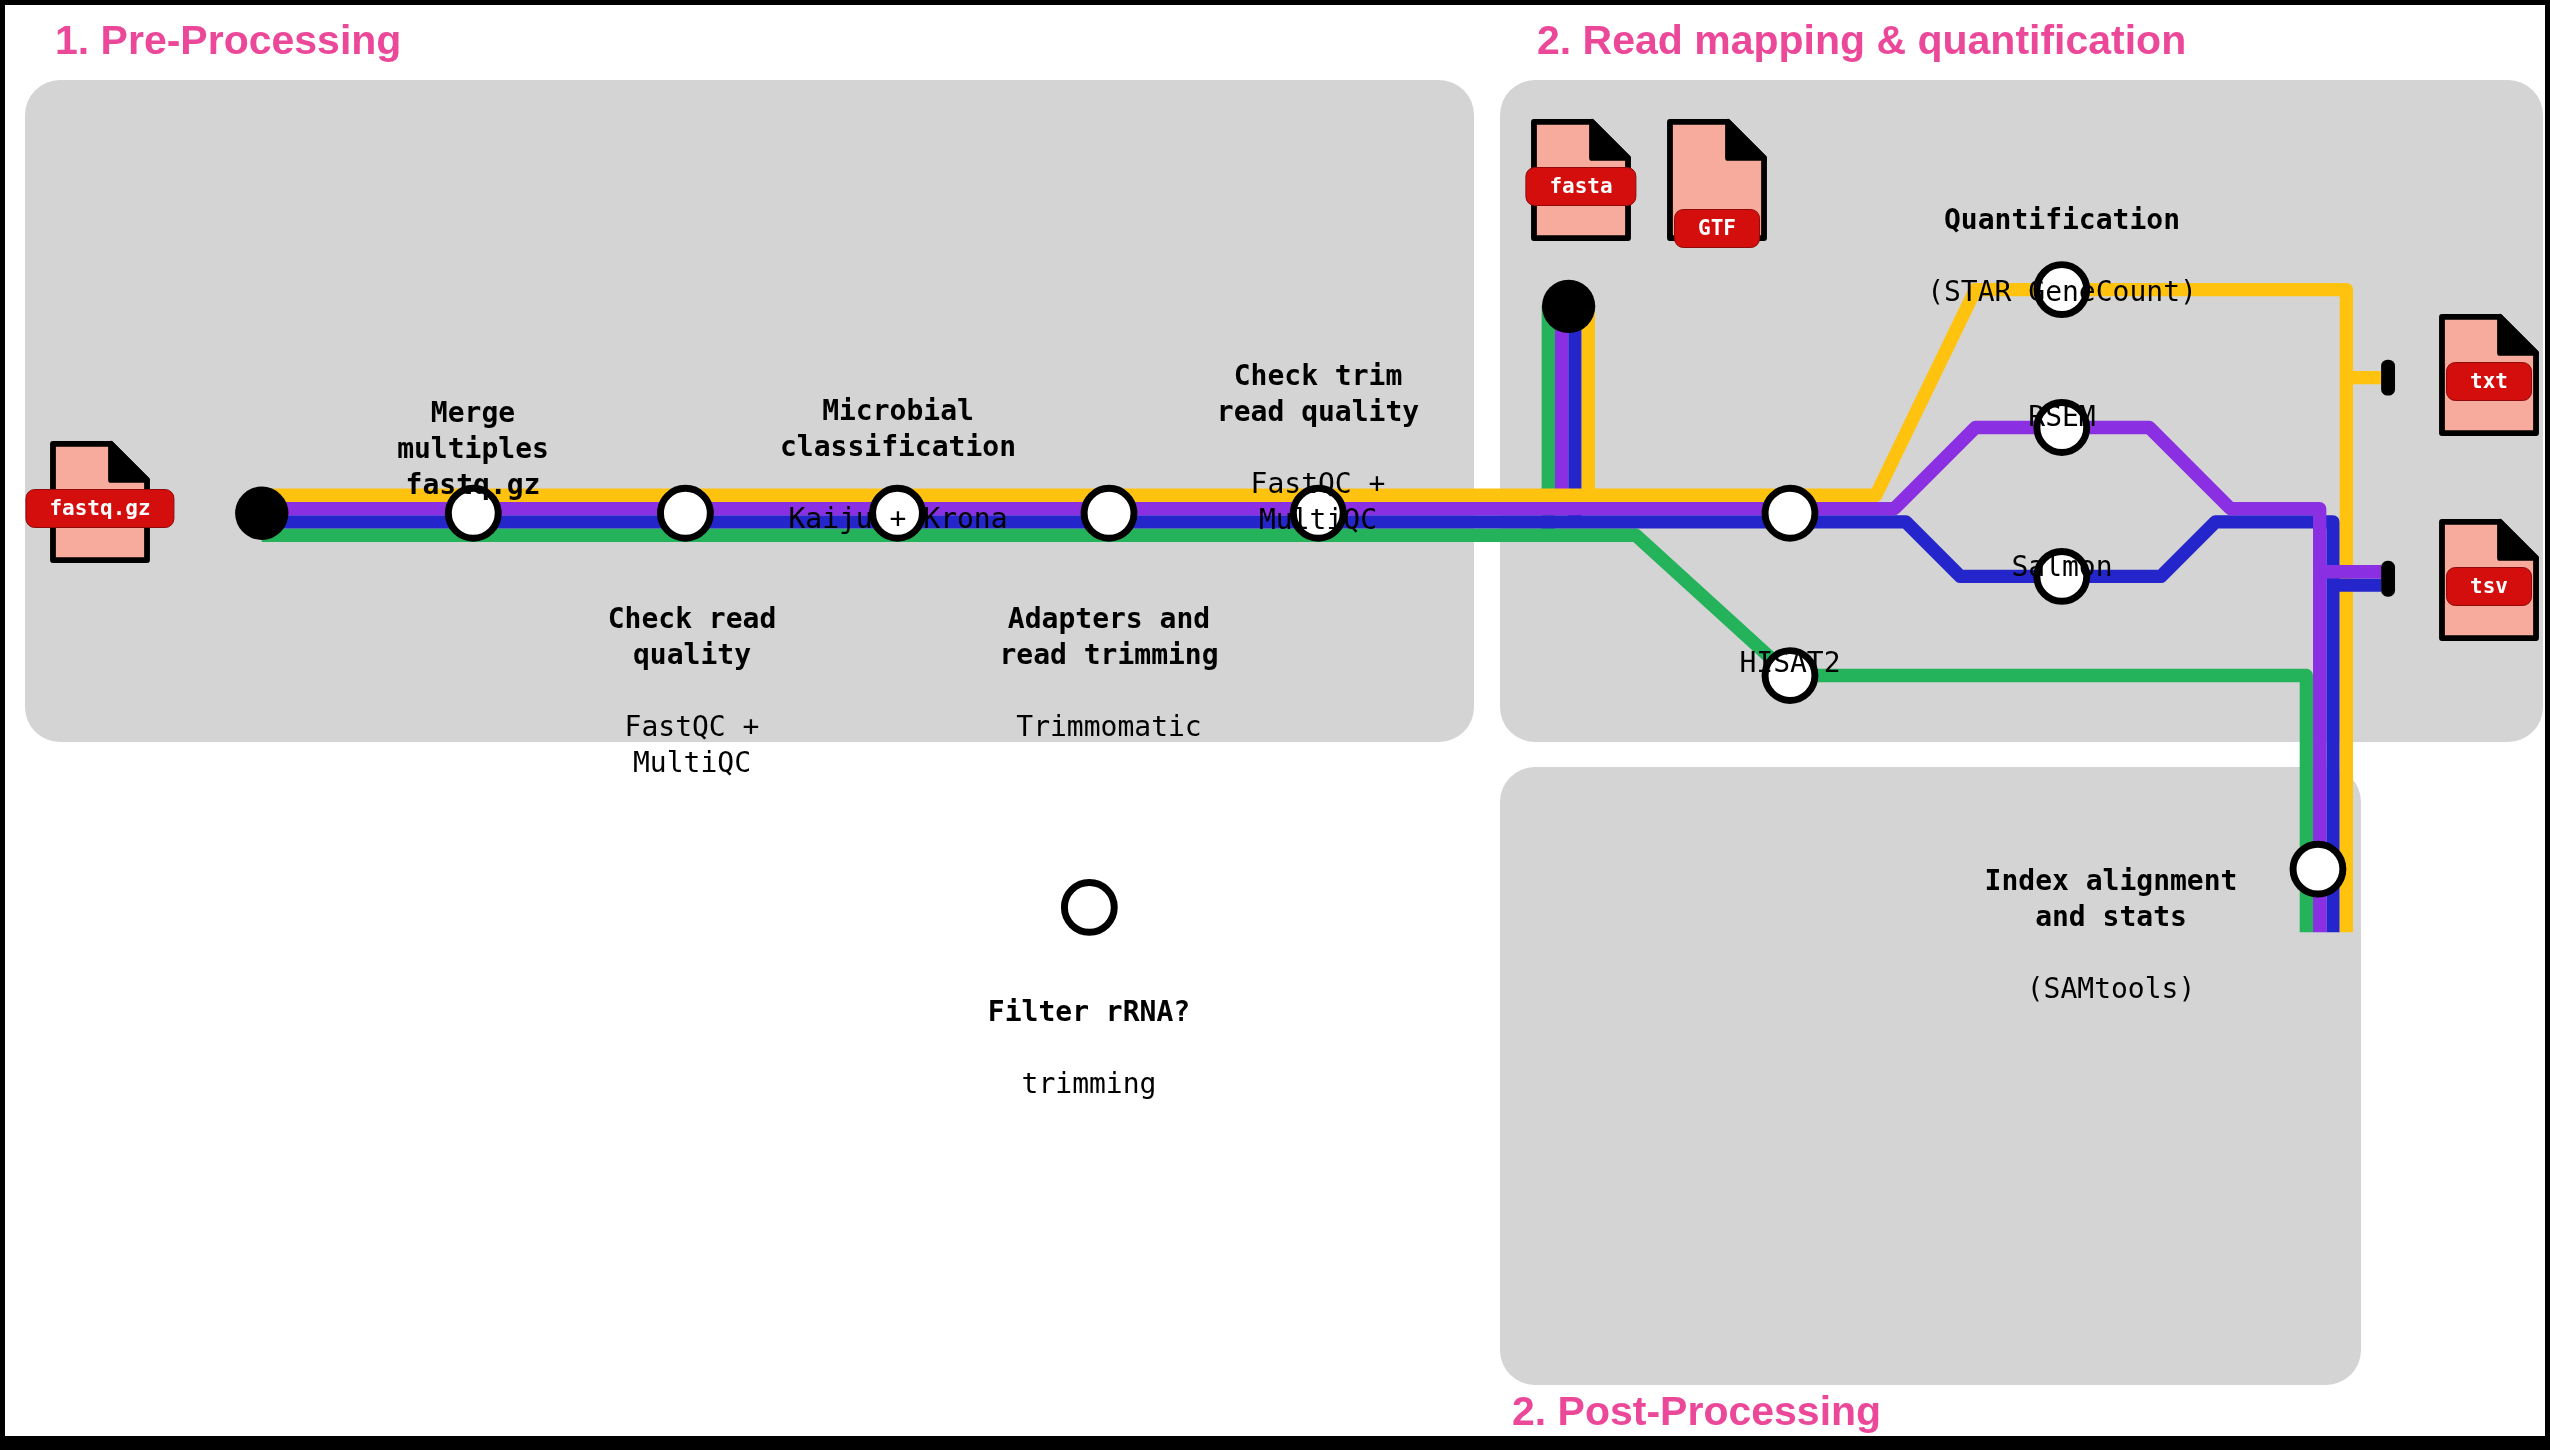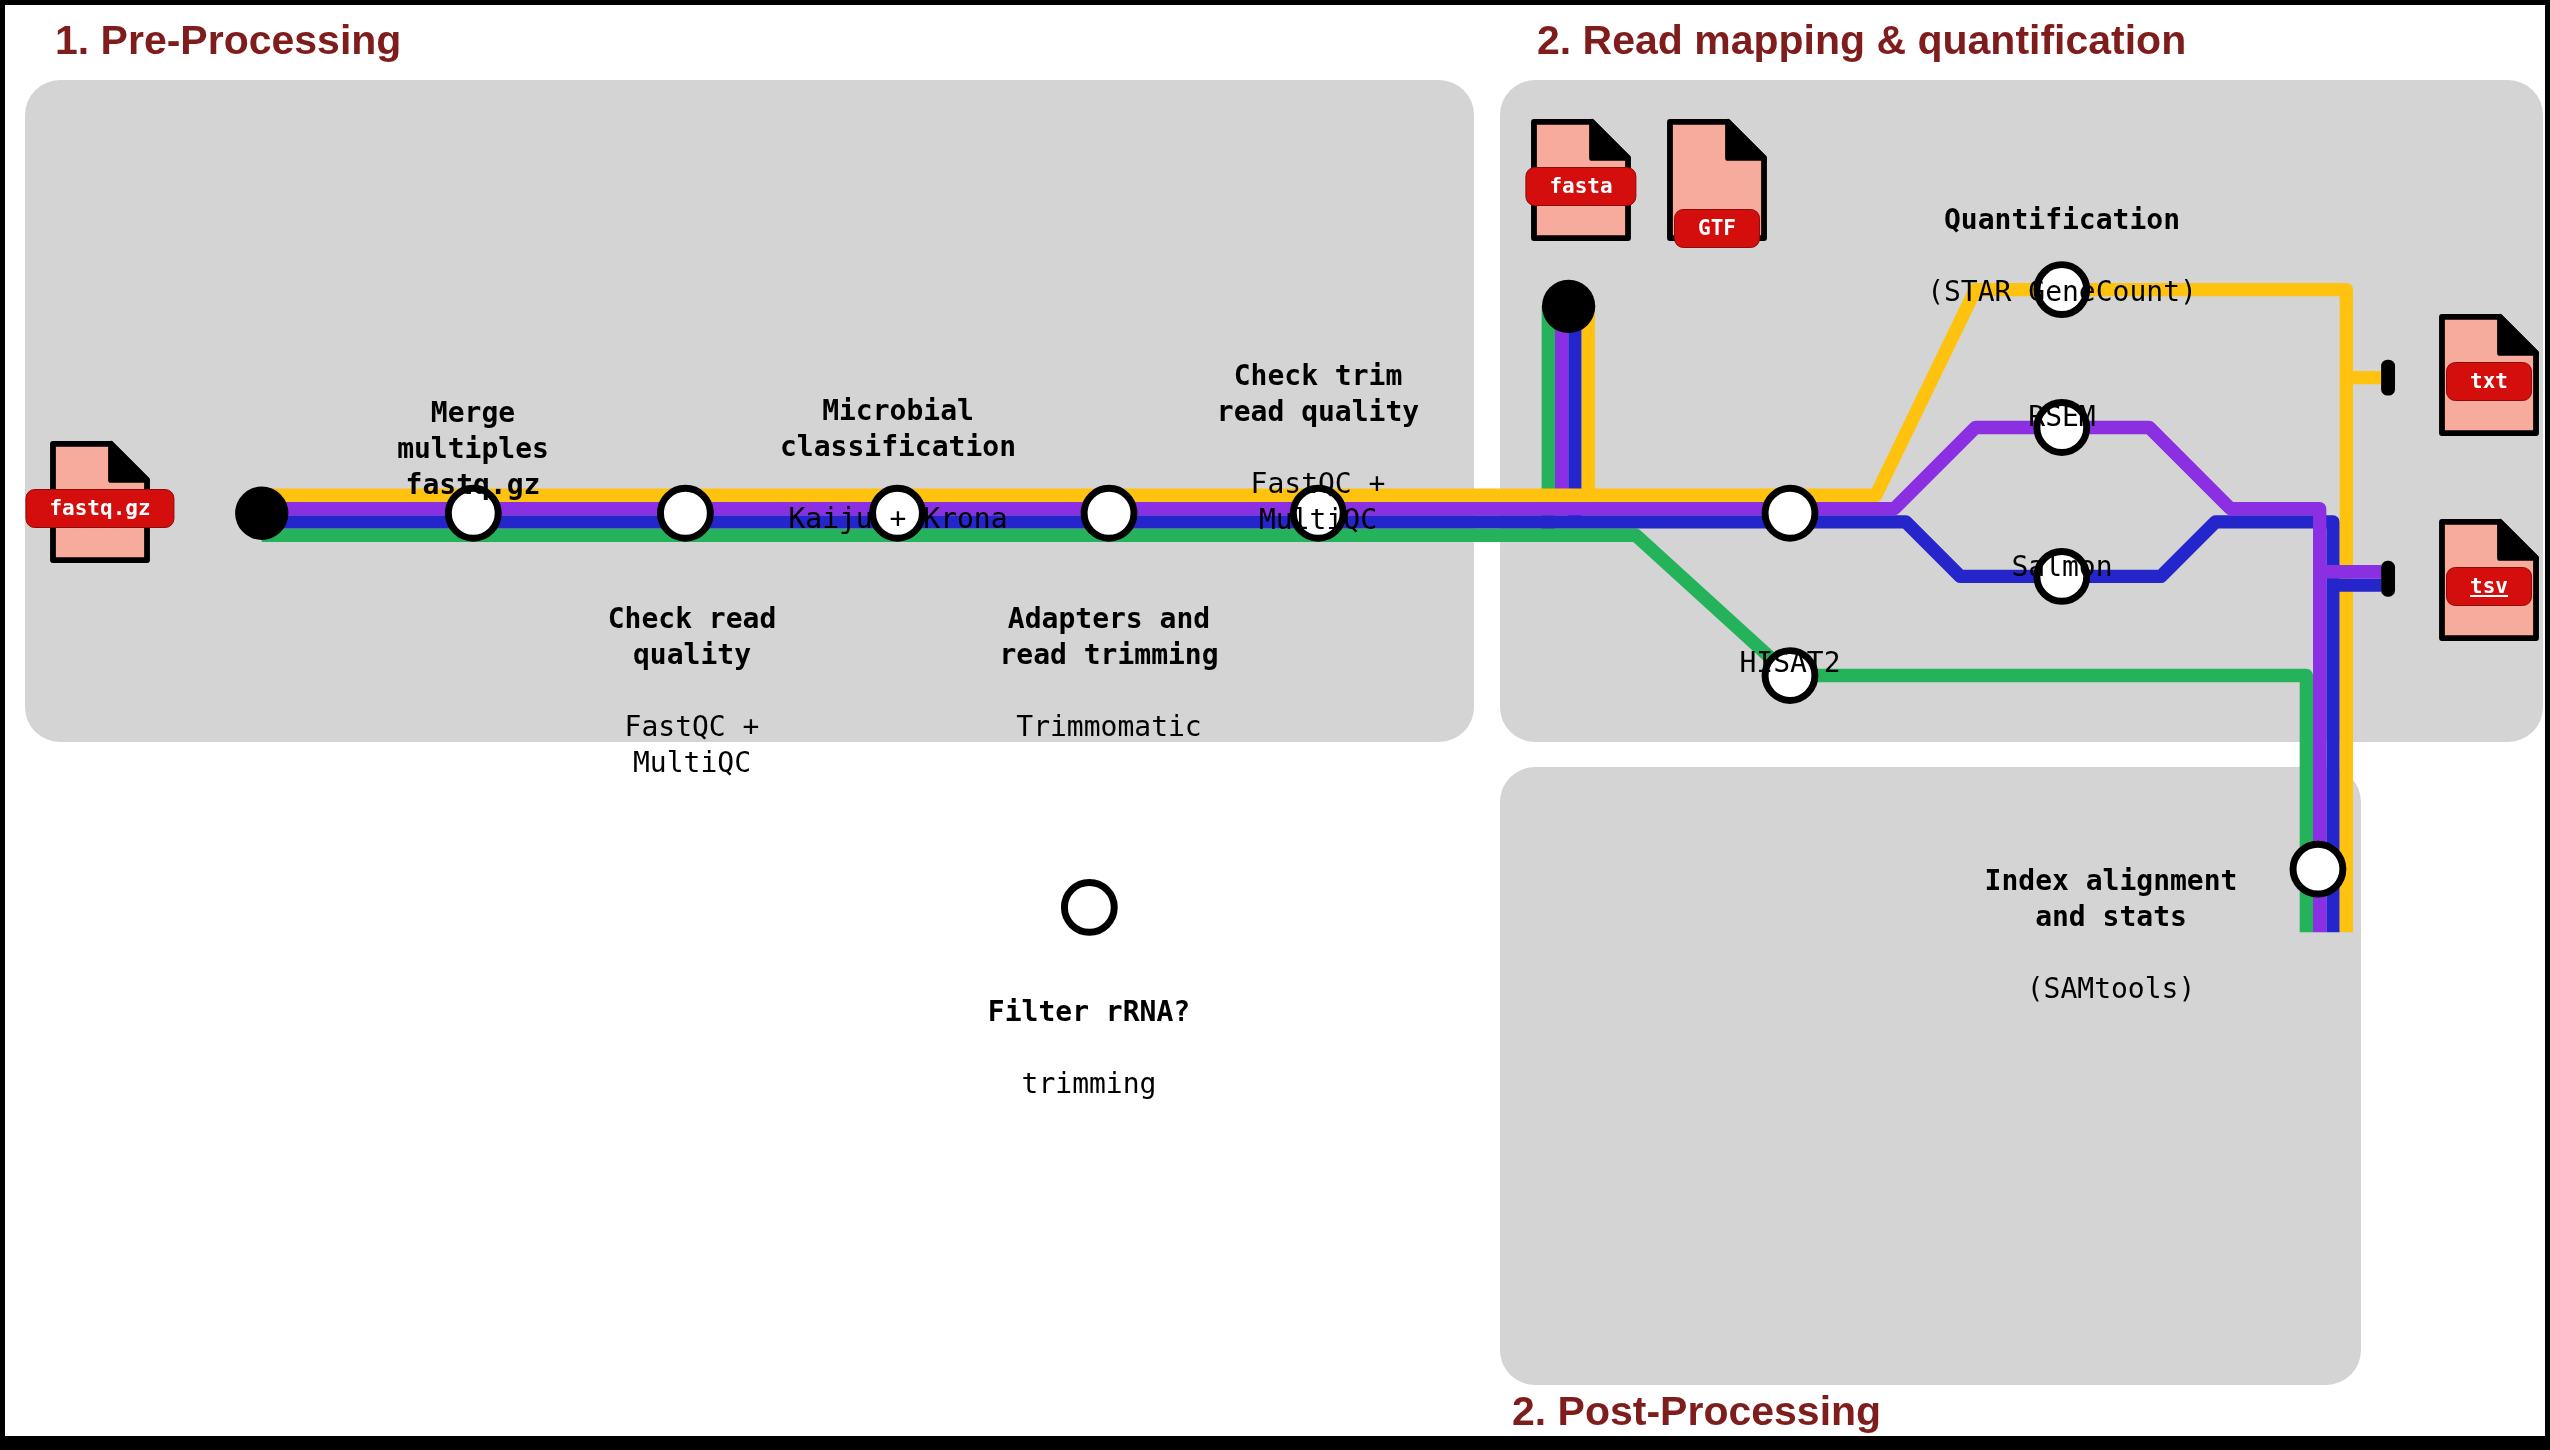--- a/index.html
+++ b/index.html
@@ -6,21 +6,21 @@
   html,body { background:#ffffff; }
   body { font-family:"DejaVu Sans Mono","Liberation Mono",monospace; }
   .canvas { position:relative; width:2550px; height:1450px; background:#fff; border:5.8px solid #000; overflow:hidden; }
   .box { position:absolute; border-radius:35px; background:#d4d4d4; }
   .box1 { left:20px;  top:75px;  width:1449px; height:662px; }
   .box2 { left:1495px; top:75px; width:1043px; height:662px; }
   .box3 { left:1495px; top:762px; width:861px; height:618px; }
   .rails { position:absolute; left:0; top:0; width:2550px; height:1450px; }
   .rail { fill:none; stroke-width:23; stroke-linejoin:round; }
   .station { fill:#fff; stroke:#000; stroke-width:12; }
-  .title { position:absolute; font-family:"Liberation Sans",sans-serif; font-weight:bold; font-size:41px; line-height:1.05; color:#7f1d1d; white-space:nowrap; }
+  .title { position:absolute; font-family:"Liberation Sans",sans-serif; font-weight:bold; font-size:41px; line-height:1.05; color:#ec4899; white-space:nowrap; }
   .t1 { left:50px;   top:14px; }
   .t2 { left:1532px; top:14px; }
   .t3 { left:1507px; top:1385px; }
   .lbl { position:absolute; transform:translateX(-50%); text-align:center; font-size:28px; line-height:36px; white-space:pre-line; color:#000; }
   .lbl .b { font-weight:bold; white-space:pre-line; }
   .lbl .r { font-weight:normal; white-space:pre-line; }
   .file-icon { position:absolute; width:108px; height:126px; }
   .file-icon svg { width:100%; height:100%; display:block; }
   .pill { position:absolute; left:50%; top:40%; transform:translateX(-50%); background:#d40d0d; color:#fff;
           font-weight:bold; font-size:21px; line-height:1; padding:8px 23px; border-radius:9.3px;
@@ -152,21 +152,21 @@
       <path d="M56 4 V35 H87 Z" fill="#000" stroke="#000" stroke-width="5" stroke-linejoin="round"></path>
     </svg>
     <div class="pill" style="background-color: rgb(212, 13, 13);">txt</div>
   </div>
 
   <div class="file-icon" style="left:2430px;top:512px">
     <svg viewBox="0 0 93 108">
       <path d="M6 4 H56 L87 35 V104 H6 Z" fill="#f7ab9d" stroke="#000" stroke-width="5" stroke-linejoin="round"></path>
       <path d="M56 4 V35 H87 Z" fill="#000" stroke="#000" stroke-width="5" stroke-linejoin="round"></path>
     </svg>
-    <div class="pill" style="background-color: rgb(212, 13, 13); text-decoration: underline;">tsv</div>
+    <div class="pill" style="background-color: rgb(212, 13, 13);">tsv</div>
   </div>
 
   <div class="title t1">1. Pre-Processing</div>
   <div class="title t2">2. Read mapping &amp; quantification</div>
   <div class="title t3">2. Post-Processing</div>
 
   <div class="bottom-rule"></div>
 </div>
 
 

